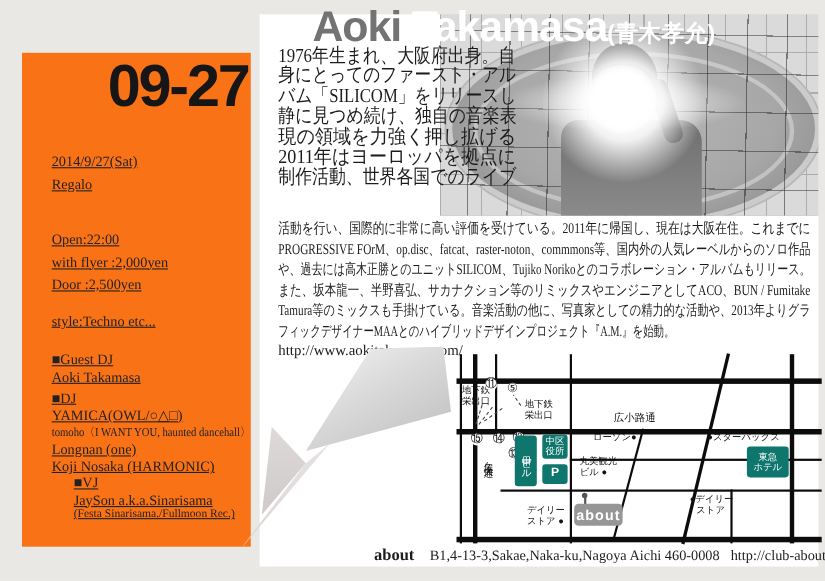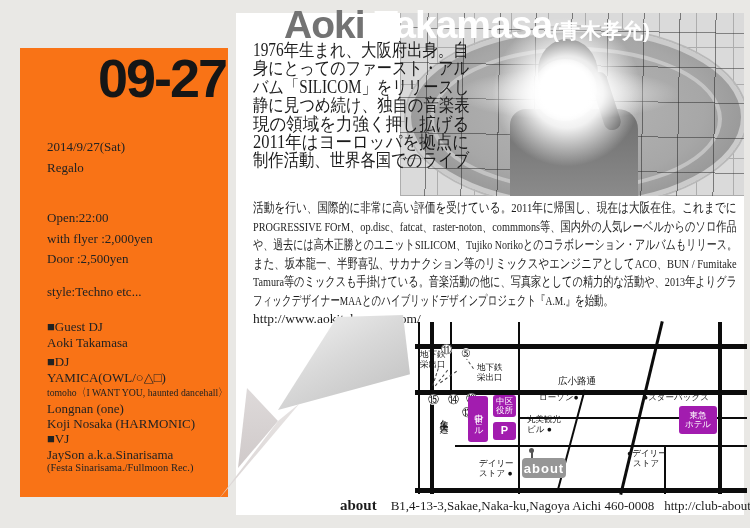--- a/index.html
+++ b/index.html
@@ -2,21 +2,21 @@
 <html><head>
 <meta charset="utf-8">
 <style>
   html,body{margin:0;padding:0;}
   body{background:#e9e8e5;font-family:"Liberation Serif",serif;}
   #flyer{position:relative;width:750px;height:528px;background:#e9e8e5;overflow:hidden;color:#1c1c1c;}
 
   
   #left-card{position:absolute;left:20px;top:48px;width:208px;height:449px;background:#f97316;z-index:1;}
   #date-title{position:absolute;top:3px;left:0;width:206px;text-align:right;font-family:"Liberation Sans",sans-serif;font-weight:bold;font-size:54px;line-height:1.0;letter-spacing:-2px;color:#161616;}
-  .card-block{position:absolute;left:27px;font-size:13px;color:#222;}
+  .card-block{position:absolute;left:27px;font-size:13px;color:#222;text-decoration:underline;}
   .lh20 div{height:20.5px;}
   .lh15 div{height:15.6px;white-space:nowrap;}
   .small-line{font-size:11px;}
   .tiny-line{font-size:10.5px;}
   .fitspan{display:inline-block;white-space:nowrap;transform-origin:0 50%;}
 
   
   #right-panel{position:absolute;left:236px;top:13px;width:508px;height:502px;background:#ffffff;z-index:1;}
 
   
@@ -52,21 +52,21 @@
   #plane-wing{left:278px;top:315px;width:132px;height:95px;clip-path:polygon(44.7% 2.2%,94.7% 0%,100% 62.4%,0% 100%);background:linear-gradient(150deg,#f4f4f4 0%,#d9d9d9 45%,#bdbdbd 100%);}
   #plane-fold{left:238px;top:388px;width:40px;height:80px;clip-path:polygon(22.5% 0%,100% 41.3%,0% 100%);background:linear-gradient(180deg,#dedada 0%,#cfc9c9 100%);}
   #plane-streamer{left:200px;top:403px;width:100px;height:97px;clip-path:polygon(78% 18.6%,100% 0%,18% 100%);background:linear-gradient(160deg,#eceae9 0%,#d6cfcf 100%);}
 
   
   #map{position:absolute;left:415px;top:322px;width:332px;height:172px;z-index:4;font-family:"Liberation Sans",sans-serif;color:#111;}
   .mroad{position:absolute;background:#0c0c0c;}
   .mdash{position:absolute;width:0;border-left:1px dashed #444;}
   .mlabel{position:absolute;font-size:8.5px;line-height:10px;white-space:nowrap;}
   .mnum{position:absolute;font-size:11px;line-height:11px;background:#fff;border-radius:50%;}
-  .mbldg{position:absolute;background:#a21caf;color:#fff;border-radius:3px;display:flex;align-items:center;justify-content:center;text-align:center;font-size:8.5px;line-height:9.5px;}
+  .mbldg{position:absolute;background:#0f766e;color:#fff;border-radius:3px;display:flex;align-items:center;justify-content:center;text-align:center;font-size:8.5px;line-height:9.5px;}
   #bldg-chunichi{writing-mode:vertical-rl;letter-spacing:1px;font-size:9px;}
   #street-hisaya{writing-mode:vertical-rl;letter-spacing:2px;font-size:9px;}
   #about-box{position:absolute;left:107px;top:136px;width:44px;height:20px;background:#969696;border-radius:4px;color:#fff;font-weight:bold;font-size:13px;letter-spacing:1px;display:flex;align-items:center;justify-content:center;}
   #about-pin-dot{position:absolute;left:114px;top:126px;width:5px;height:5px;border-radius:50%;background:#555;}
   #about-pin-stem{position:absolute;left:116px;top:130px;width:2px;height:7px;background:#555;}
 
   
   #footer{position:absolute;left:340px;top:497px;z-index:4;white-space:nowrap;font-size:13px;}
   #footer .venue{font-weight:bold;font-size:15px;margin-right:14px;}
   #footer .addr{margin-right:10px;}
@@ -98,21 +98,21 @@
     </div>
 
     <div class="card-block lh15" style="top:306px;">
       <div>■DJ</div>
       <div>YAMICA(OWL/○△□)</div>
       <div class="small-line"><span class="fitspan" style="transform: scaleX(0.882927);">tomoho〈I WANT YOU, haunted dancehall〉</span></div>
       <div>Longnan (one)</div>
       <div>Koji Nosaka (HARMONIC)</div>
     </div>
 
-    <div class="card-block lh15" style="top:383px;">
+    <div class="card-block lh15" style="top:383px;margin-left:20px;">
       <div>■VJ</div>
       <div>JaySon a.k.a.Sinarisama</div>
       <div class="tiny-line">(Festa Sinarisama./Fullmoon Rec.)</div>
     </div>
   </div>
 
   <div id="right-panel"></div>
 
   <div id="photo">
     <div id="tiles"></div>

